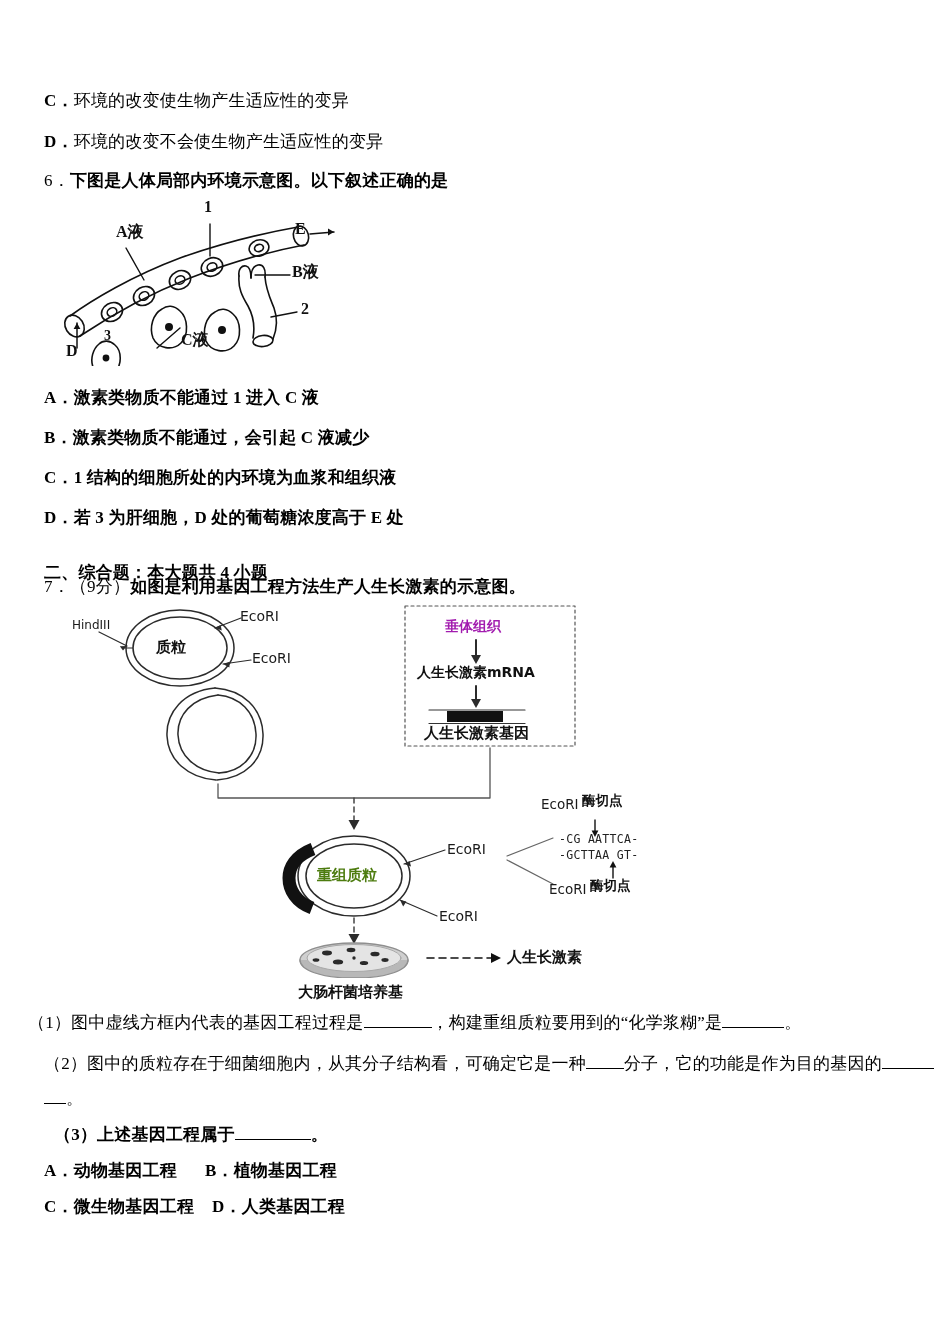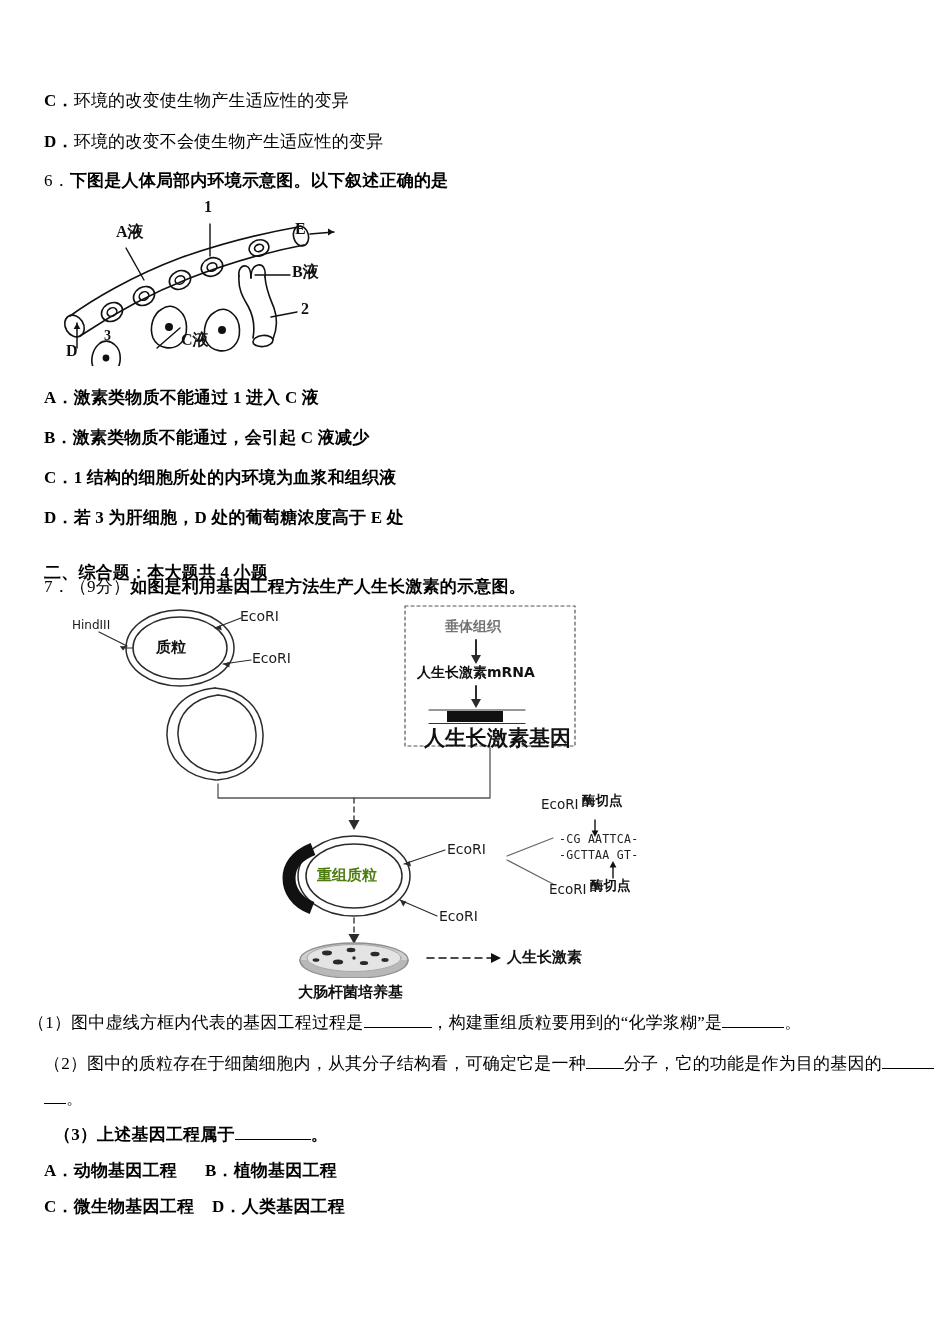--- a/index.html
+++ b/index.html
@@ -264,23 +264,23 @@
         <path d="M372,360 L438,360" stroke="#111" stroke-width="1.6" stroke-dasharray="7 5"></path>
         <path d="M446,360 l-10,-5 l0,10 Z" fill="#111" stroke="none"></path>
       </g>
     </svg>
 
     <div class="fig-label" style="left:17px; top:20px; font-size:12px;">HindIII</div>
     <div class="fig-label" style="left:185px; top:10px; font-size:14px;">EcoRI</div>
     <div class="fig-label" style="left:197px; top:52px; font-size:14px;">EcoRI</div>
     <div class="fig-label" style="left:101px; top:40px; font-size:15px; font-weight:bold; color:#111;">质粒</div>
 
-    <div class="fig-label" style="left:390px; top:20px; font-size:14px; font-weight:bold; color:#737373;">垂体组织</div>
+    <div class="fig-label" style="left:390px; top:20px; font-size:14px; font-weight:bold; color:#a21caf;">垂体组织</div>
     <div class="fig-label" style="left:362px; top:66px; font-size:14px; font-weight:bold; color:#111;">人生长激素mRNA</div>
-    <div class="fig-label" style="left:369px; top:126px; font-size:21px; font-weight:bold; color:#111;">人生长激素基因</div>
+    <div class="fig-label" style="left:369px; top:126px; font-size:15px; font-weight:bold; color:#111;">人生长激素基因</div>
 
     <div class="fig-label" style="left:262px; top:268px; font-size:15px; font-weight:bold; color:#4d7c0f;">重组质粒</div>
     <div class="fig-label" style="left:392px; top:243px; font-size:14px;">EcoRI</div>
     <div class="fig-label" style="left:384px; top:310px; font-size:14px;">EcoRI</div>
 
     <div class="fig-label" style="left:486px; top:198px; font-size:13.5px;">EcoRI</div>
     <div class="fig-label" style="left:527px; top:194px; font-size:13.5px; font-weight:bold; color:#111;">酶切点</div>
     <div class="mono-seq" style="left:504px; top:234px;">-CG AATTCA-</div>
     <div class="mono-seq" style="left:504px; top:250px;">-GCTTAA GT-</div>
     <div class="fig-label" style="left:494px; top:283px; font-size:13.5px;">EcoRI</div>

